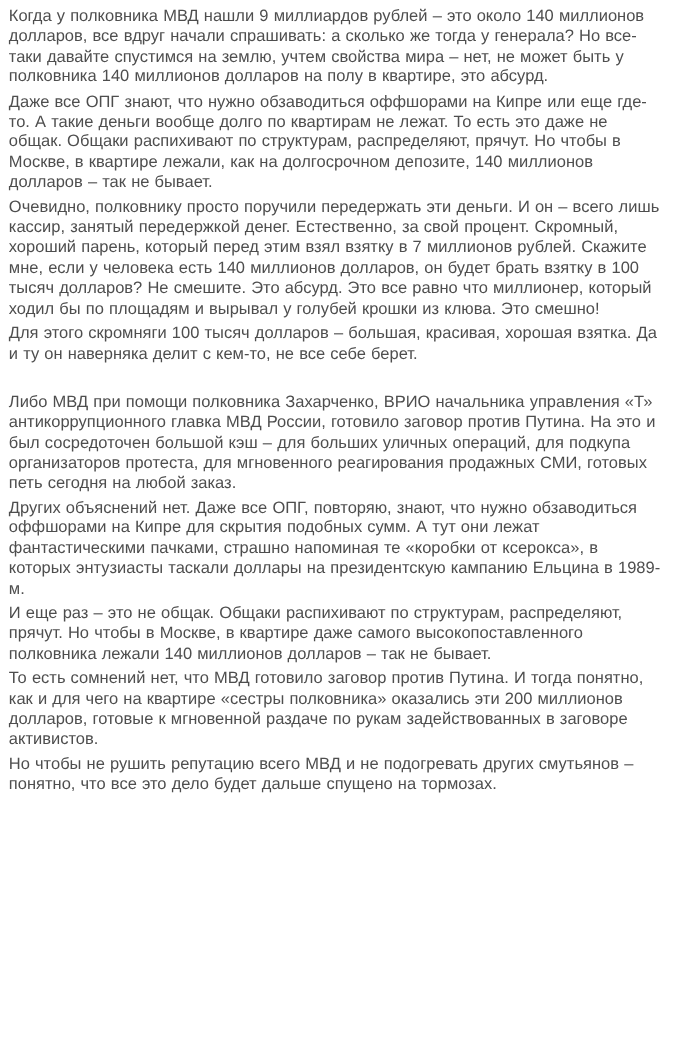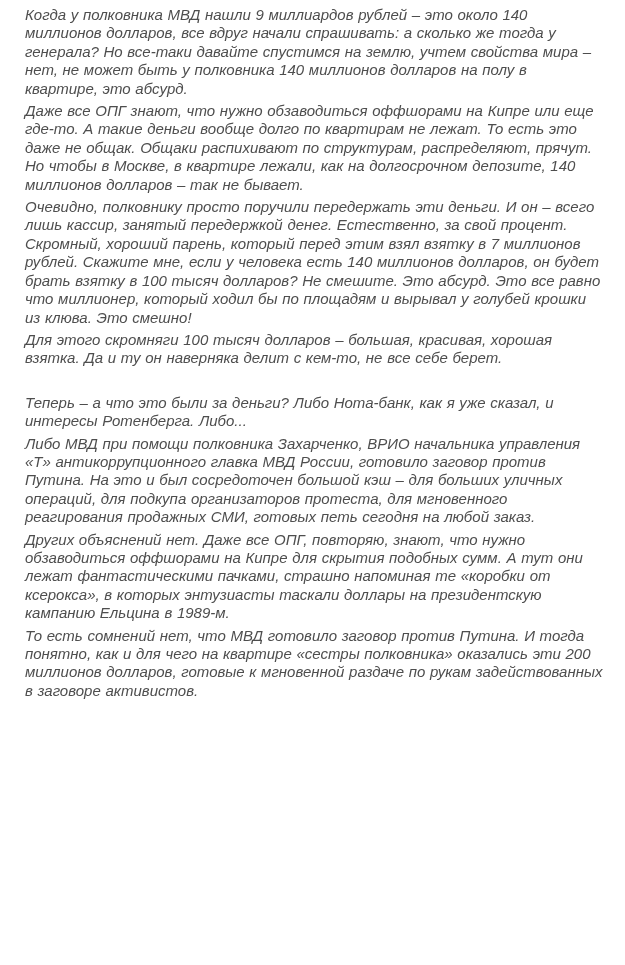--- a/index.html
+++ b/index.html
@@ -7,22 +7,21 @@
     padding: 0;
     background: #ffffff;
   }
   body {
     width: 625px;
     height: 965px;
     overflow: hidden;
     font-family: "Liberation Sans", "DejaVu Sans", sans-serif;
   }
   .article {
-    padding: 6px 22px 0 25px;
-    font-style: italic;
+    padding: 6px 22px 0 8px;
   }
   .article p {
     margin: 0 0 4px 0;
     font-size: 15px;
     line-height: 18.4px;
     color: #4e4e4e;
     text-align: left;
     word-spacing: 0.5px;
   }
   .article p.spacer {
@@ -33,18 +32,19 @@
 </head>
 <body>
 
 <div class="article">
   <div>
       <p>Когда у полковника МВД нашли 9 миллиардов рублей – это около 140 миллионов долларов, все вдруг начали спрашивать: а сколько же тогда у генерала? Но все-таки давайте спустимся на землю, учтем свойства мира – нет, не может быть у полковника 140 миллионов долларов на полу в квартире, это абсурд.</p>
       <p>Даже все ОПГ знают, что нужно обзаводиться оффшорами на Кипре или еще где-то. А такие деньги вообще долго по квартирам не лежат. То есть это даже не общак. Общаки распихивают по структурам, распределяют, прячут. Но чтобы в Москве, в квартире лежали, как на долгосрочном депозите, 140 миллионов долларов – так не бывает.</p>
       <p>Очевидно, полковнику просто поручили передержать эти деньги. И он – всего лишь кассир, занятый передержкой денег. Естественно, за свой процент. Скромный, хороший парень, который перед этим взял взятку в 7 миллионов рублей. Скажите мне, если у человека есть 140 миллионов долларов, он будет брать взятку в 100 тысяч долларов? Не смешите. Это абсурд. Это все равно что миллионер, который ходил бы по площадям и вырывал у голубей крошки из клюва. Это смешно!</p>
       <p>Для этого скромняги 100 тысяч долларов – большая, красивая, хорошая взятка. Да и ту он наверняка делит с кем-то, не все себе берет.</p>
       <p class="spacer"></p>
-      <p>Теперь – а что это были за деньги? Либо Нота-банк, как я уже сказал, и интересы Ротенберга. Либо...</p>
       <p>Либо МВД при помощи полковника Захарченко, ВРИО начальника управления «Т» антикоррупционного главка МВД России, готовило заговор против Путина. На это и был сосредоточен большой кэш – для больших уличных операций, для подкупа организаторов протеста, для мгновенного реагирования продажных СМИ, готовых петь сегодня на любой заказ.</p>
       <p>Других объяснений нет. Даже все ОПГ, повторяю, знают, что нужно обзаводиться оффшорами на Кипре для скрытия подобных сумм. А тут они лежат фантастическими пачками, страшно напоминая те «коробки от ксерокса», в которых энтузиасты таскали доллары на президентскую кампанию Ельцина в 1989-м.</p>
+      <p>И еще раз – это не общак. Общаки распихивают по структурам, распределяют, прячут. Но чтобы в Москве, в квартире даже самого высокопоставленного полковника лежали 140 миллионов долларов – так не бывает.</p>
       <p>То есть сомнений нет, что МВД готовило заговор против Путина. И тогда понятно, как и для чего на квартире «сестры полковника» оказались эти 200 миллионов долларов, готовые к мгновенной раздаче по рукам задействованных в заговоре активистов.</p>
+      <p>Но чтобы не рушить репутацию всего МВД и не подогревать других смутьянов – понятно, что все это дело будет дальше спущено на тормозах.</p>
     </div>
 </div>
 
 </body></html>

